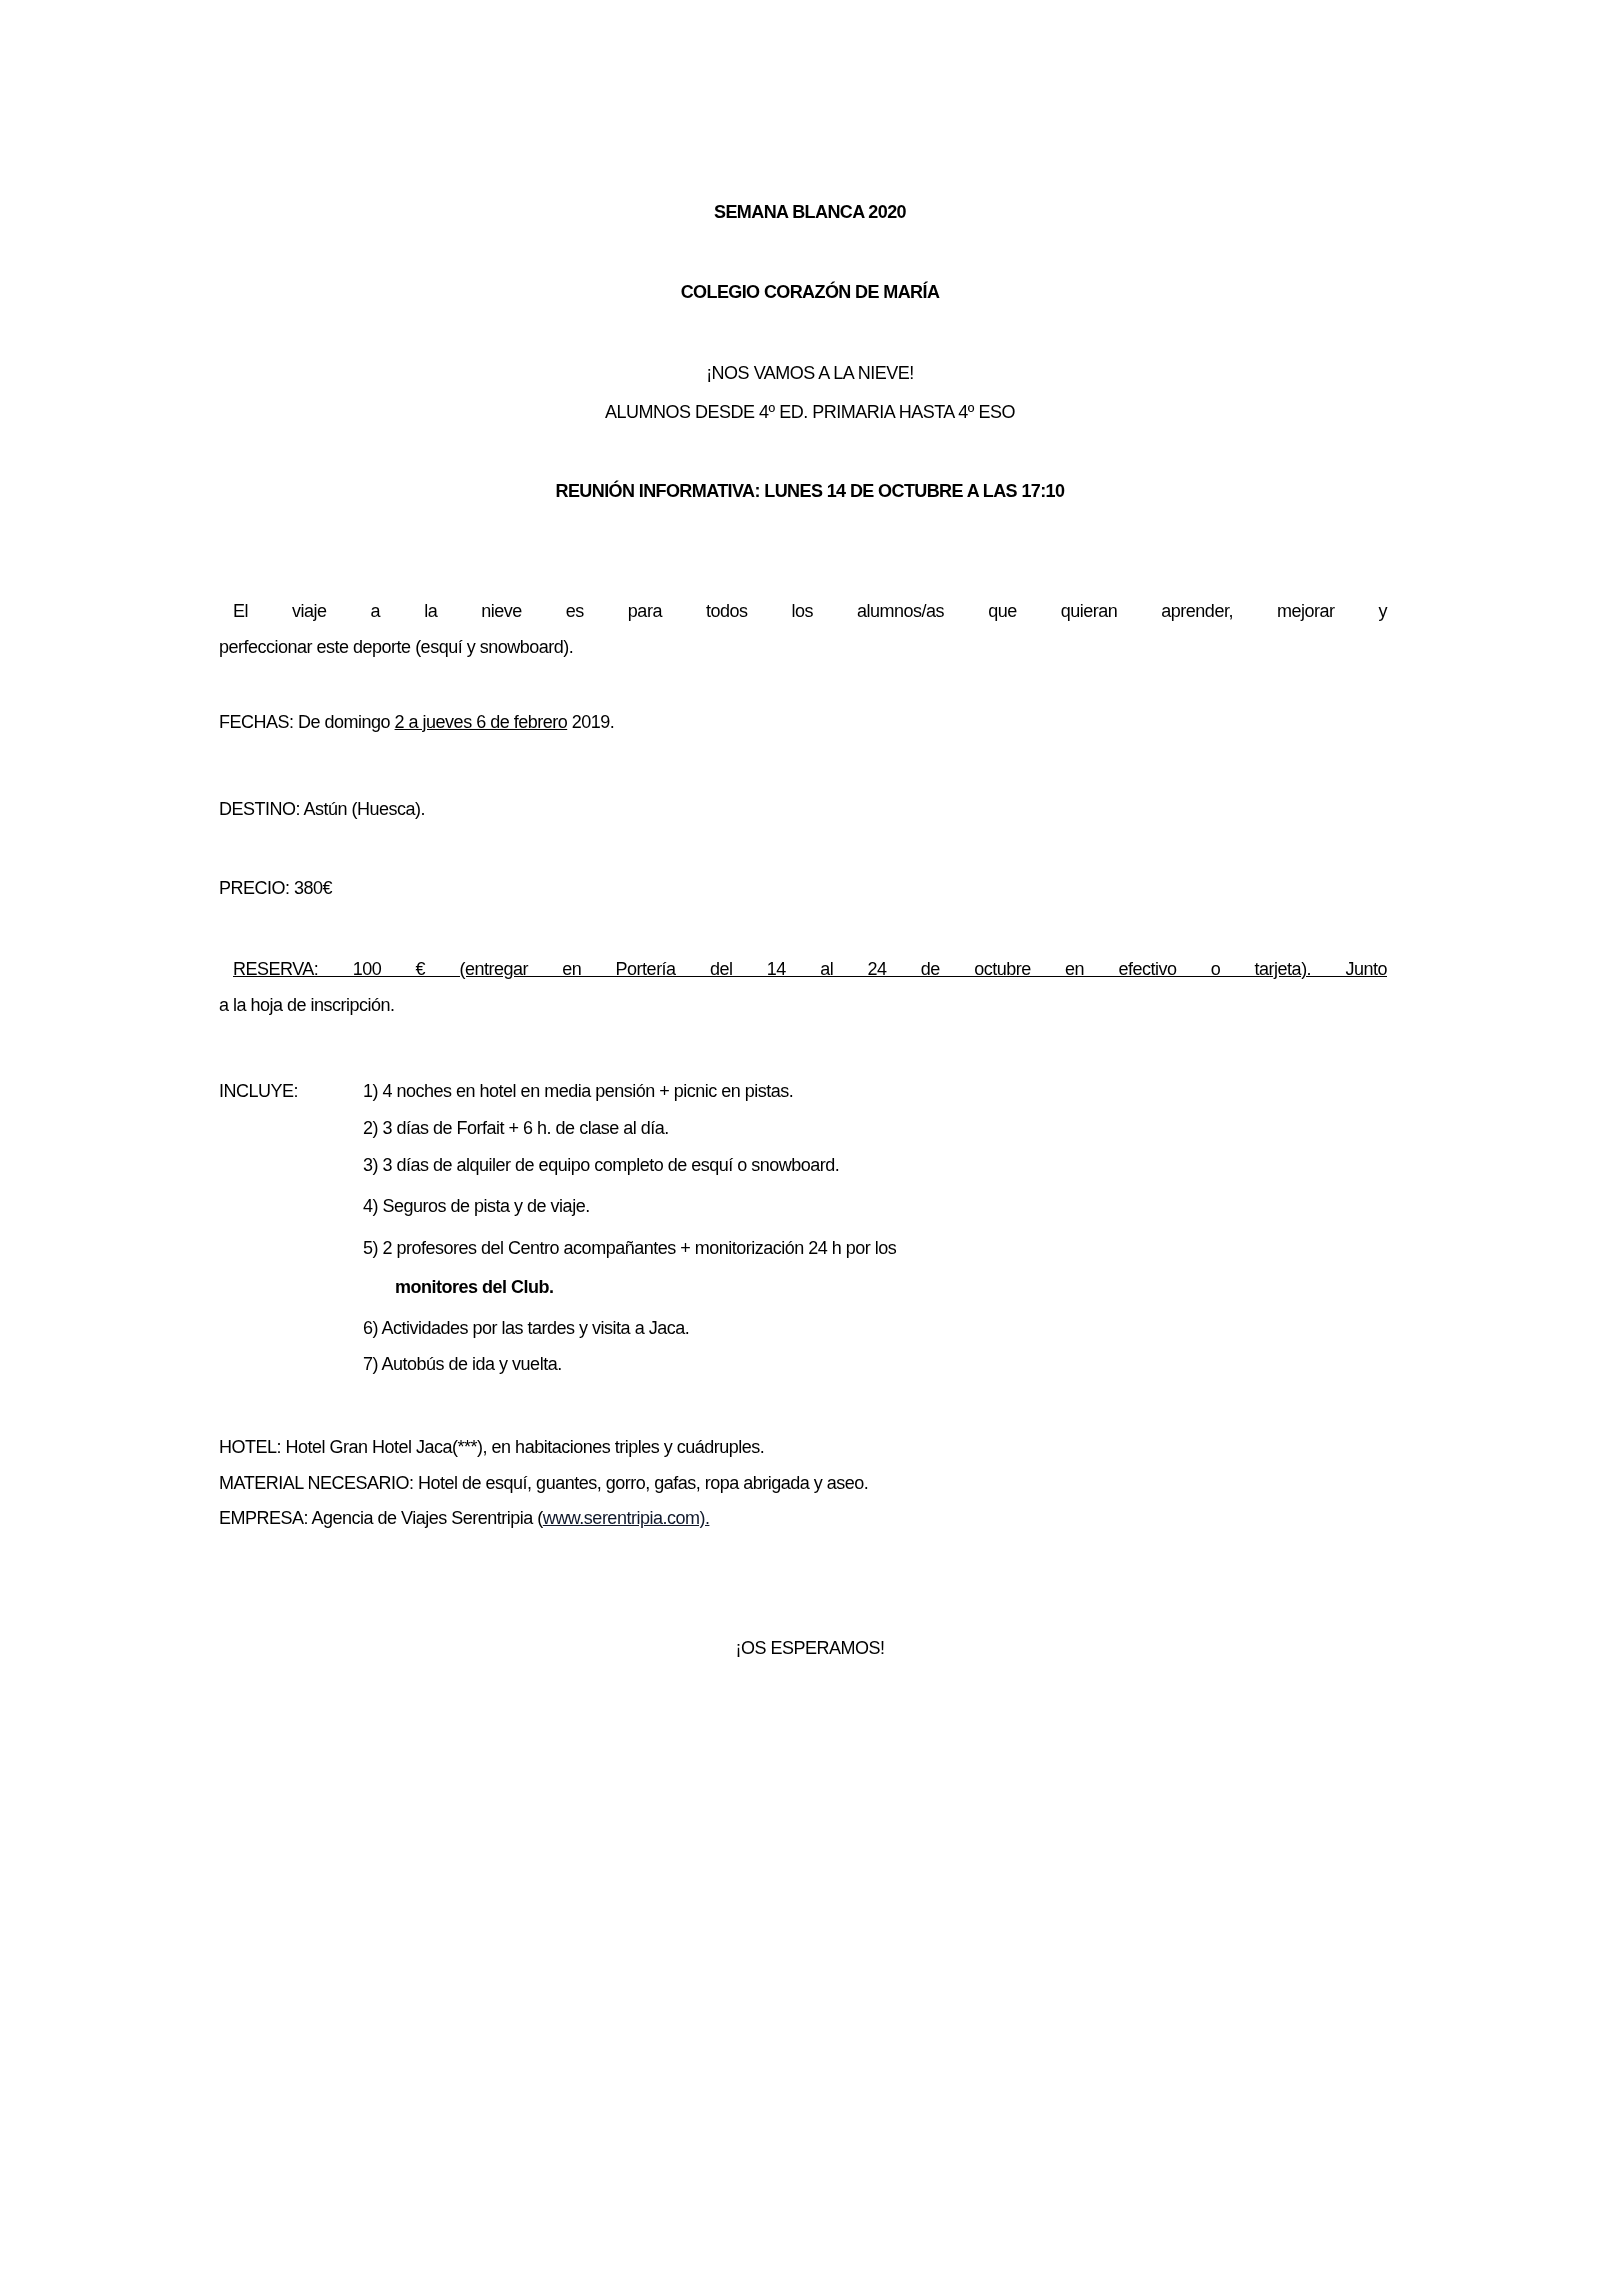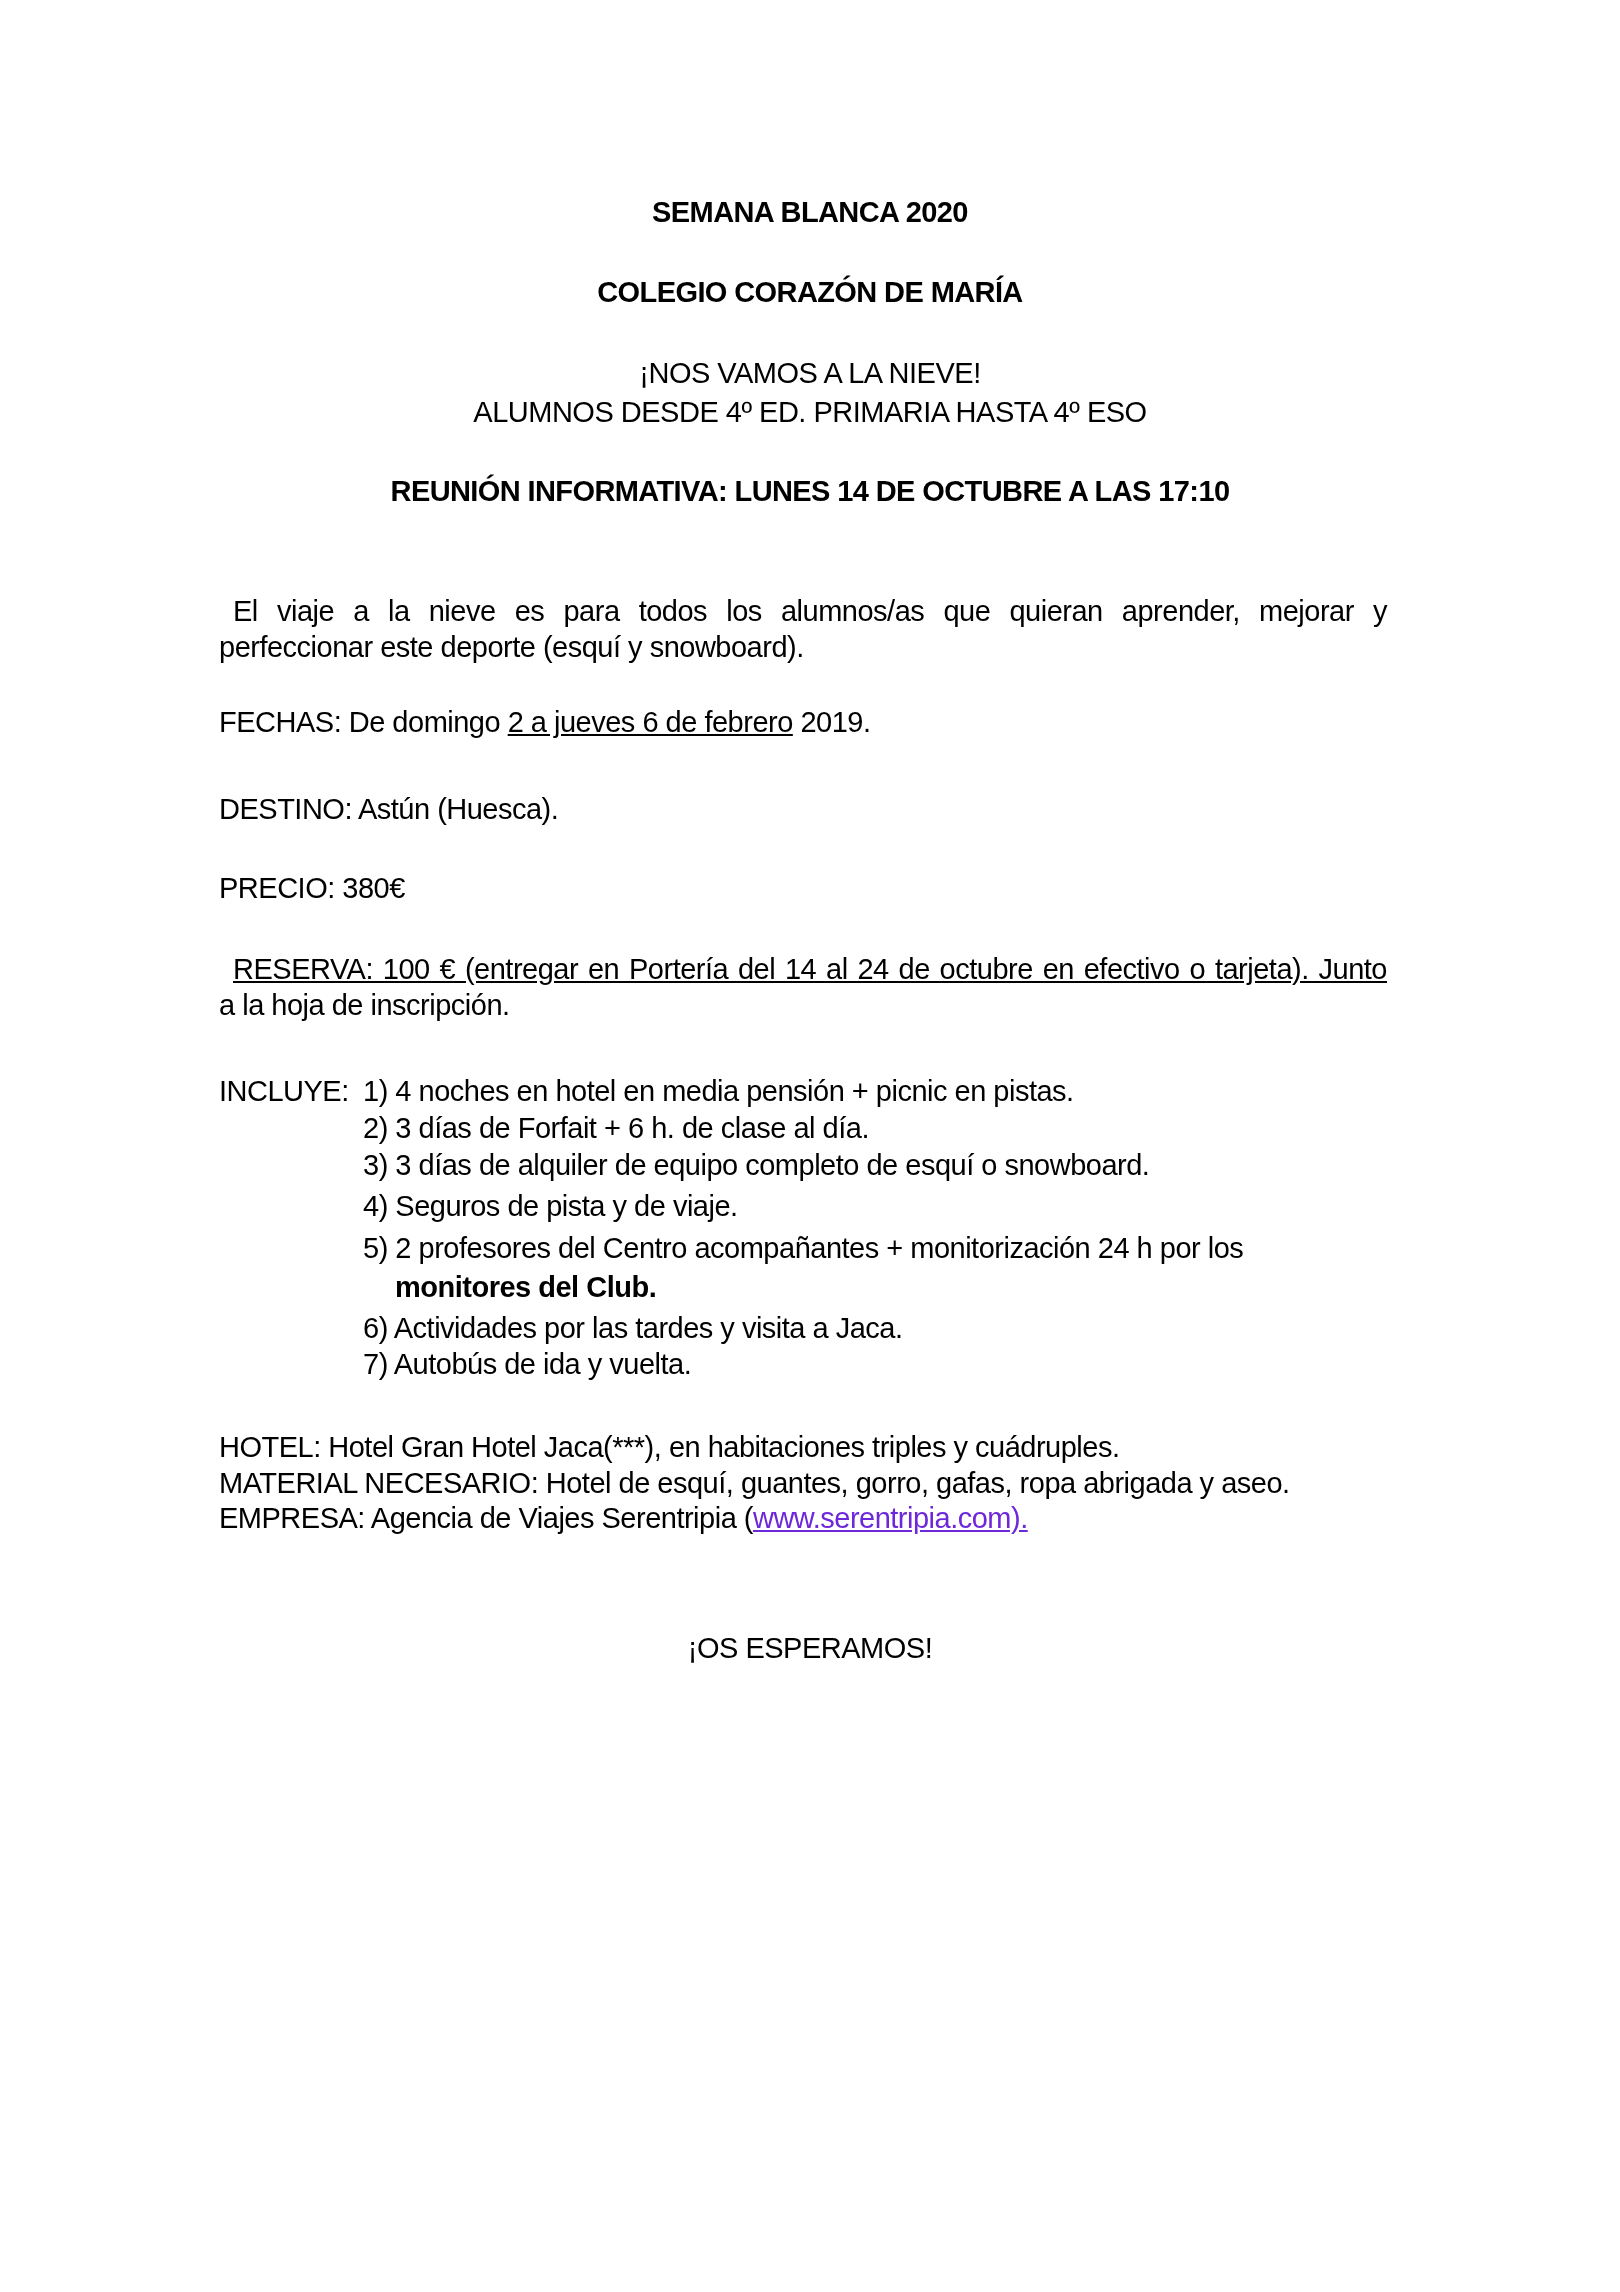--- a/index.html
+++ b/index.html
@@ -1,28 +1,28 @@
 <!DOCTYPE html>
 <html><head>
 <meta charset="utf-8">
 <style>
   html, body { margin: 0; padding: 0; background: #ffffff; }
   body { width: 1620px; height: 2293px; position: relative; overflow: hidden;
          font-family: "Liberation Sans", "DejaVu Sans", sans-serif; color: #000; }
   .page { position: absolute; left: 0; top: 0; width: 1620px; height: 2293px; background: #fff; }
-  .line { position: absolute; white-space: nowrap; font-size: 29px; line-height: 29px;
+  .line { position: absolute; white-space: nowrap; font-size: 18px; line-height: 29px;
           letter-spacing: -0.5px; }
   .center { left: 0; width: 1620px; text-align: center; }
   .bold { font-weight: bold; letter-spacing: -0.6px; }
   .left { left: 219px; }
   .ind { left: 363px; }
   .ind2 { left: 395px; }
   .justify { left: 233px; width: 1154px; text-align: justify; text-align-last: justify; white-space: normal; }
   .u { text-decoration: underline; }
-  .link { color: #6d28d9; text-decoration: underline; }
+  .link { color: #0f172a; text-decoration: underline; }
 </style>
 </head>
 <body>
 
 <div class="page">
 
   <div class="line center bold" style="top:198px;">SEMANA BLANCA 2020</div>
   <div class="line center bold" style="top:278px;">COLEGIO CORAZÓN DE MARÍA</div>
   <div class="line center" style="top:359px;">¡NOS VAMOS A LA NIEVE!</div>
   <div class="line center" style="top:398px;">ALUMNOS DESDE 4º ED. PRIMARIA HASTA 4º ESO</div>

